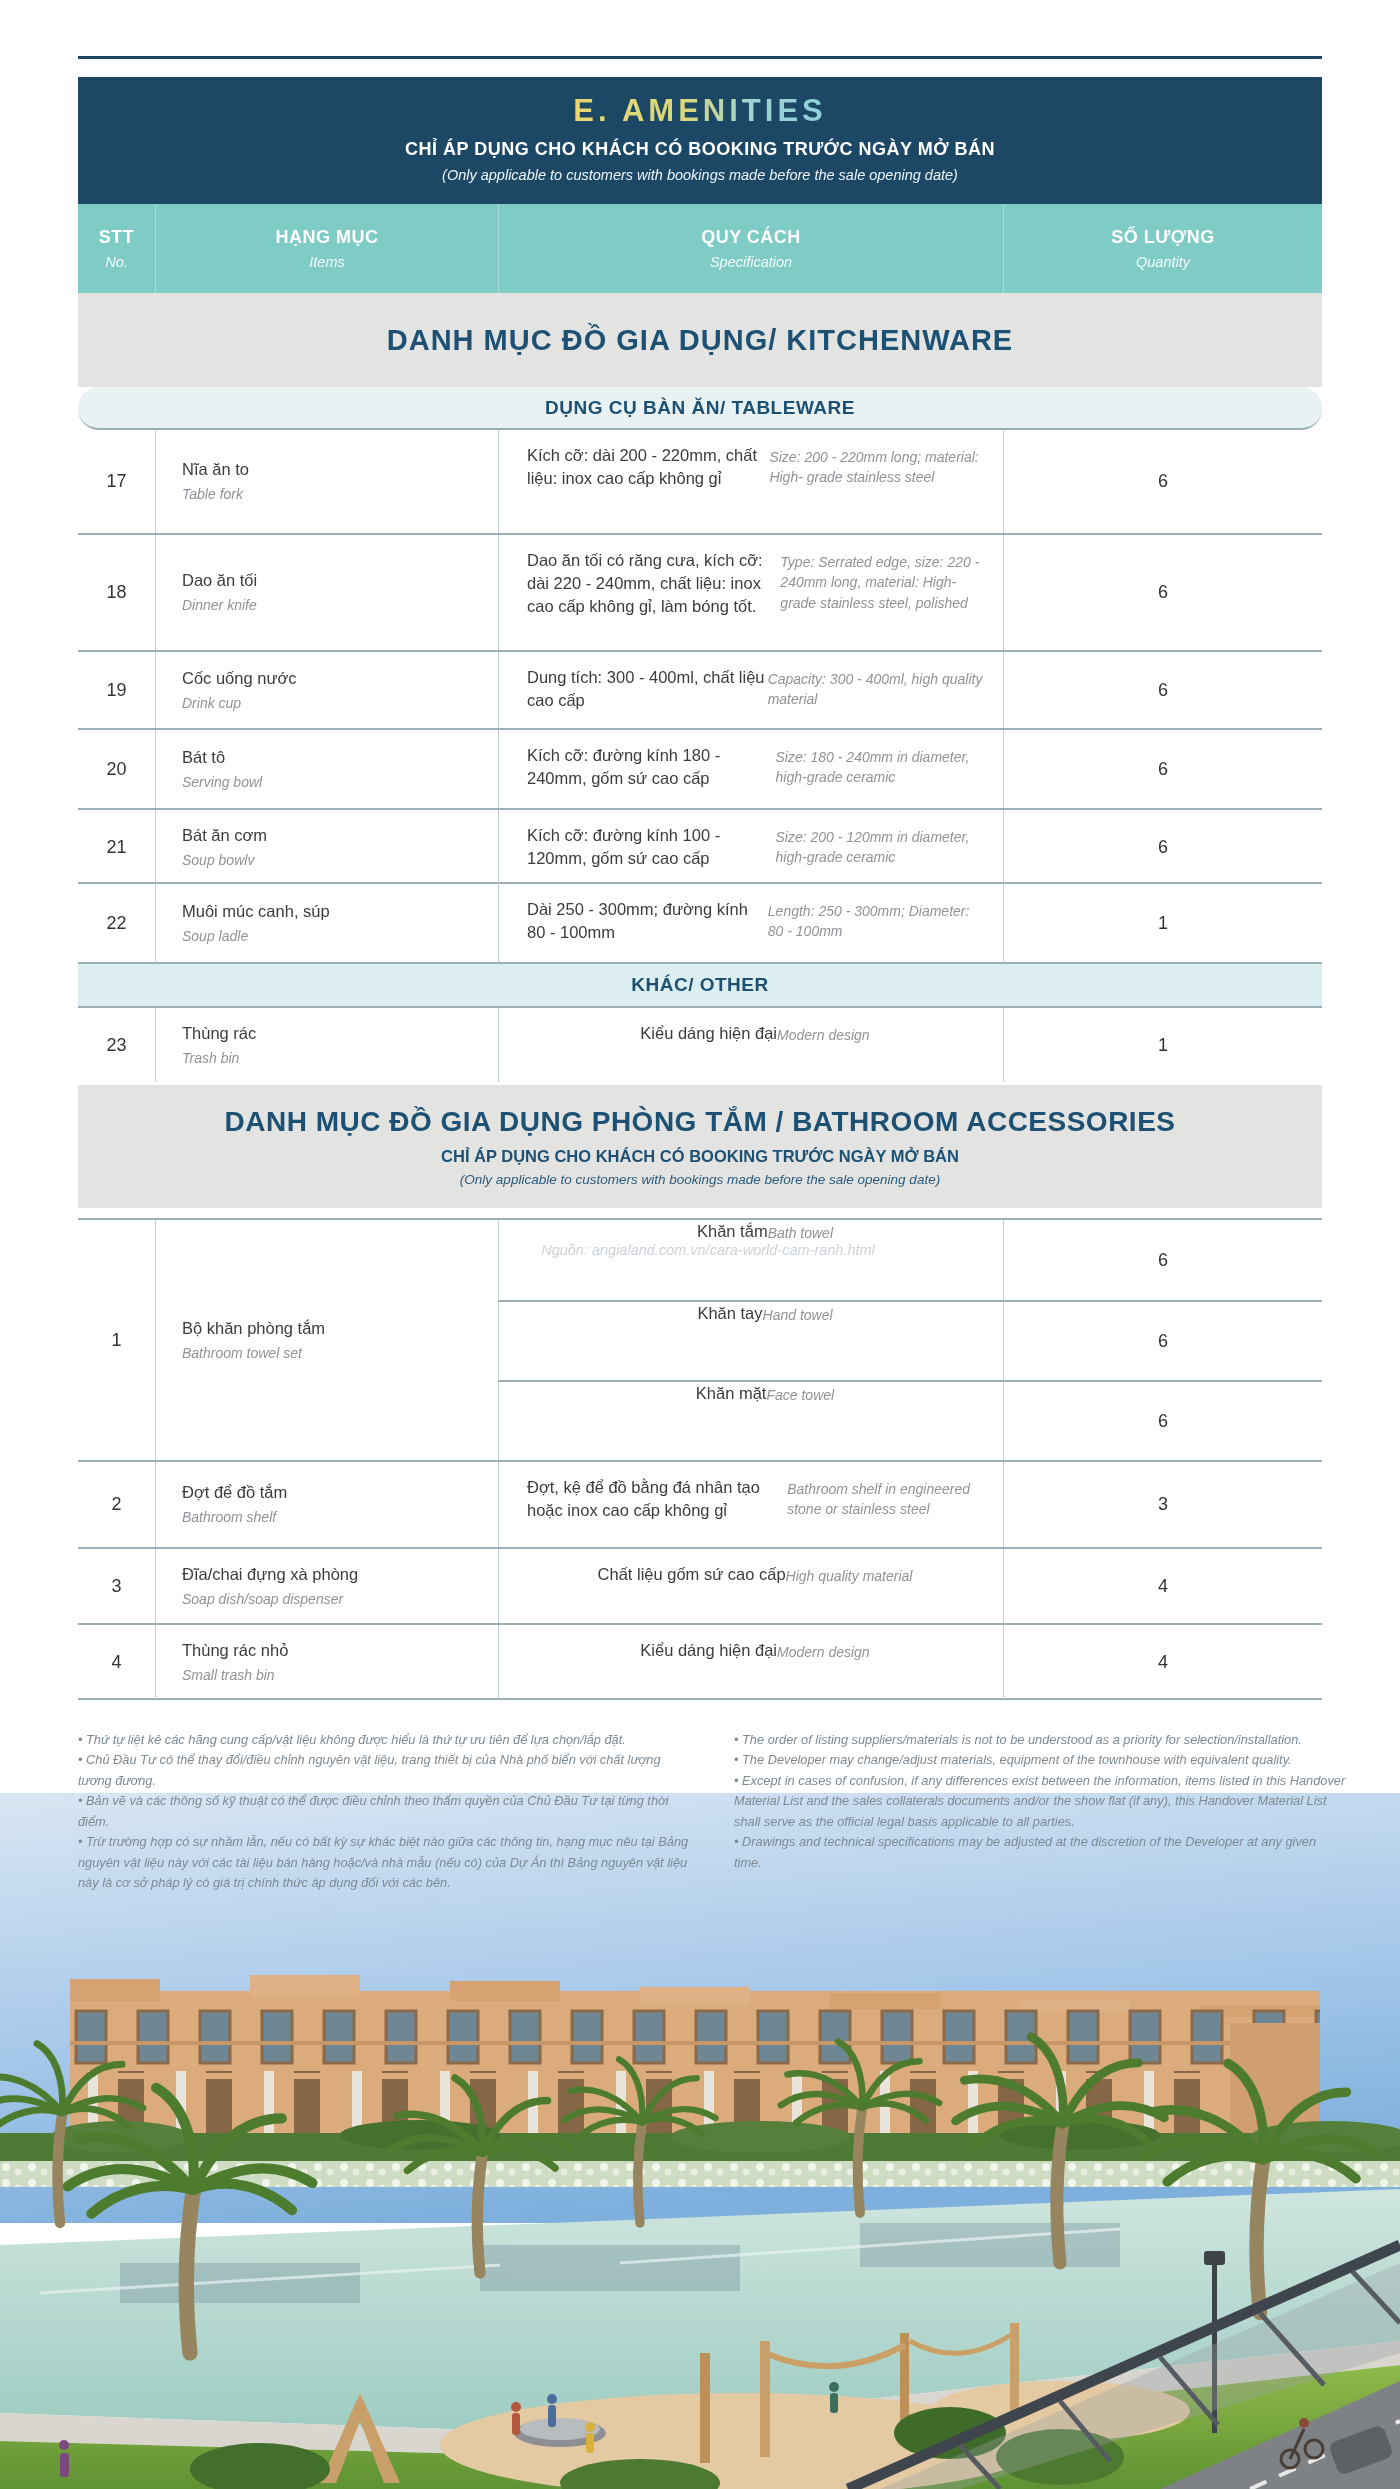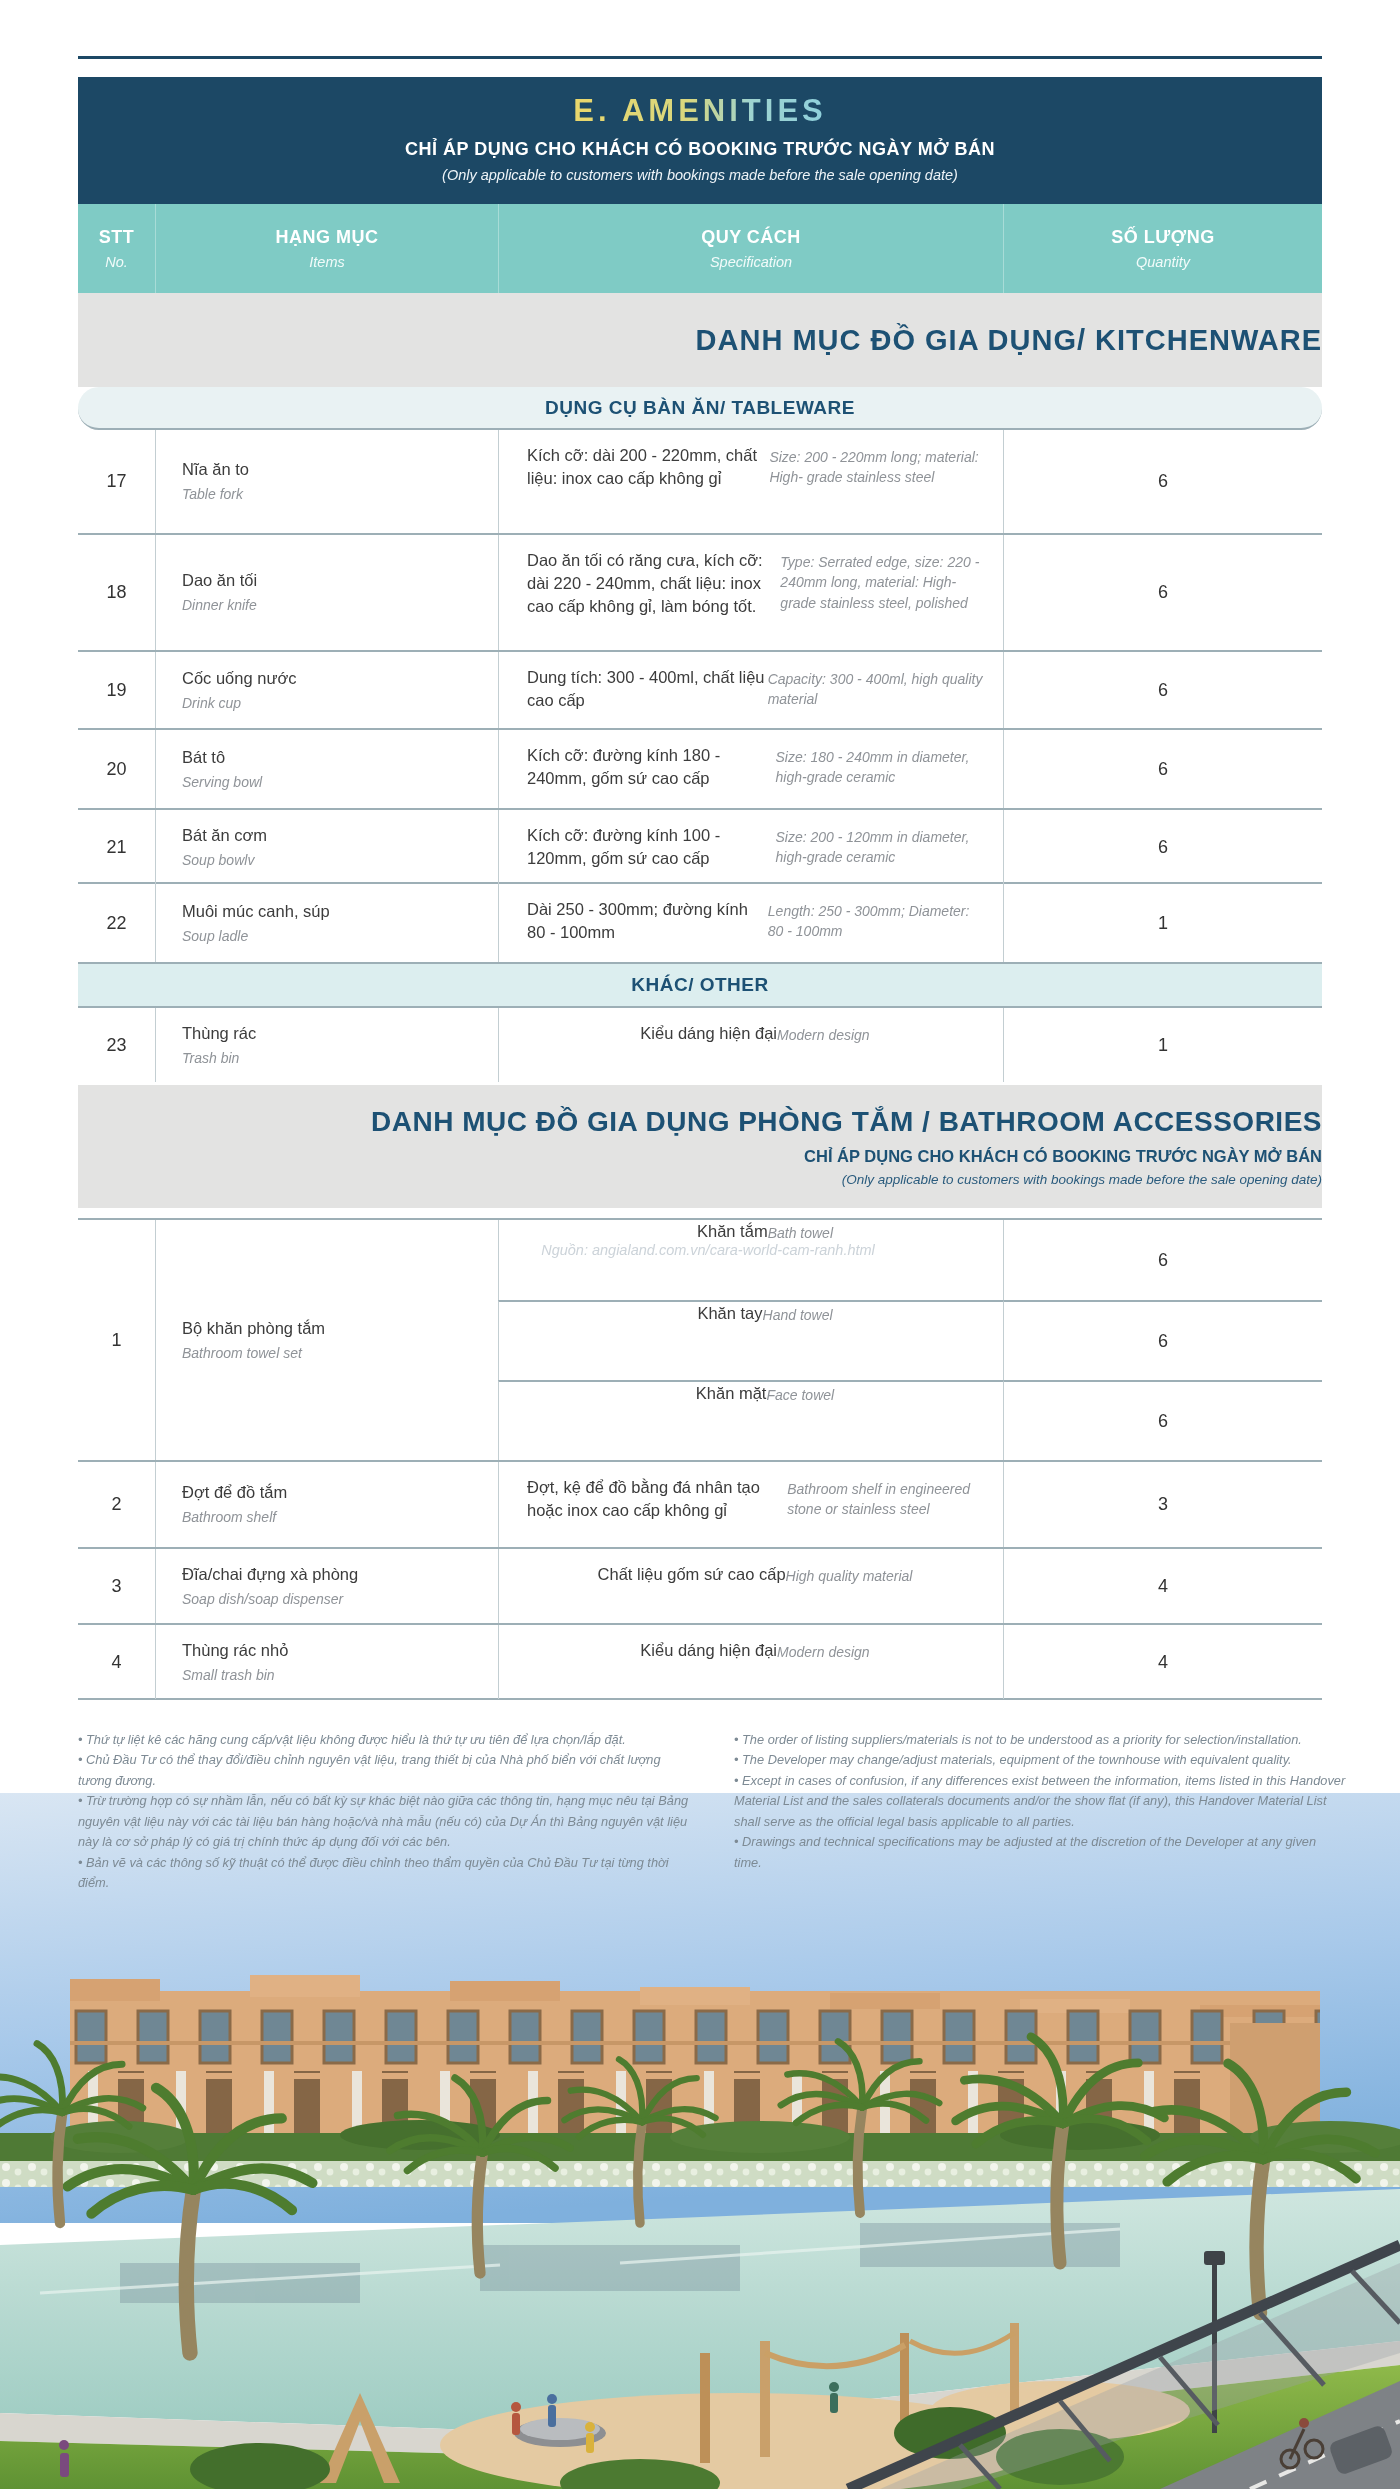--- a/index.html
+++ b/index.html
@@ -25,21 +25,21 @@
   
   .cols { position:absolute; left:78px; top:204px; width:1244px; height:89px;
           background:#7fcbc5; display:grid; grid-template-columns:77px 343px 505px 319px; }
   .cols > div { display:flex; flex-direction:column; align-items:center; justify-content:center;
                 border-left:1px solid #a8dcd7; }
   .cols > div:first-child { border-left:none; }
   .col-vn { color:#ffffff; font-weight:bold; font-size:18px; letter-spacing:.5px; }
   .col-en { color:#f2fbfa; font-style:italic; font-size:14.5px; margin-top:6px; }
 
   
-  .banner-gray { background:#e3e3e2; display:flex; flex-direction:column; align-items:flex-end; justify-content:center; }
+  .banner-gray { background:#e3e3e2; display:flex; flex-direction:column; align-items:center; justify-content:center; }
   .kitch-banner { position:absolute; left:78px; top:293px; width:1244px; height:94px; }
   .kitch-banner .t1 { color:#1d5174; font-weight:bold; font-size:29px; letter-spacing:1px; }
   .bar-light { background:#e9f2f3; display:flex; align-items:center; justify-content:center;
                color:#1d5174; font-weight:bold; font-size:19px; letter-spacing:.5px;border-radius:21px; }
   .tableware-bar { position:absolute; left:78px; top:387px; width:1244px; height:43px;
                    border-bottom:2px solid #9dafb6; }
 
   
   .row { display:grid; grid-template-columns:77px 343px 505px 319px; background:#fff;
          border-top:2px solid #9dafb6; }
@@ -276,22 +276,22 @@
         <span class="en">Modern design</span>
       </div>
     <div class="cell c-qty">4</div>
   </div>
 </div>
 
 <div class="notes">
   <div class="ncol">
     <p>• Thứ tự liệt kê các hãng cung cấp/vật liệu không được hiểu là thứ tự ưu tiên để lựa chọn/lắp đặt.</p>
     <p>• Chủ Đầu Tư có thể thay đổi/điều chỉnh nguyên vật liệu, trang thiết bị của Nhà phố biển với chất lượng tương đương.</p>
+    <p>• Bản vẽ và các thông số kỹ thuật có thể được điều chỉnh theo thẩm quyền của Chủ Đầu Tư tại từng thời điểm.</p>
     <p>• Trừ trường hợp có sự nhầm lẫn, nếu có bất kỳ sự khác biệt nào giữa các thông tin, hạng mục nêu tại Bảng nguyên vật liệu này với các tài liệu bán hàng hoặc/và nhà mẫu (nếu có) của Dự Án thì Bảng nguyên vật liệu này là cơ sở pháp lý có giá trị chính thức áp dụng đối với các bên.</p>
-    <p>• Bản vẽ và các thông số kỹ thuật có thể được điều chỉnh theo thẩm quyền của Chủ Đầu Tư tại từng thời điểm.</p>
   </div>
   <div class="ncol">
     <p>• The order of listing suppliers/materials is not to be understood as a priority for selection/installation.</p>
     <p>• The Developer may change/adjust materials, equipment of the townhouse with equivalent quality.</p>
     <p>• Except in cases of confusion, if any differences exist between the information, items listed in this Handover Material List and the sales collaterals documents and/or the show flat (if any), this Handover Material List shall serve as the official legal basis applicable to all parties.</p>
     <p>• Drawings and technical specifications may be adjusted at the discretion of the Developer at any given time.</p>
   </div>
 </div>
 
 <svg class="photo" viewBox="0 0 1400 696" preserveAspectRatio="none">

